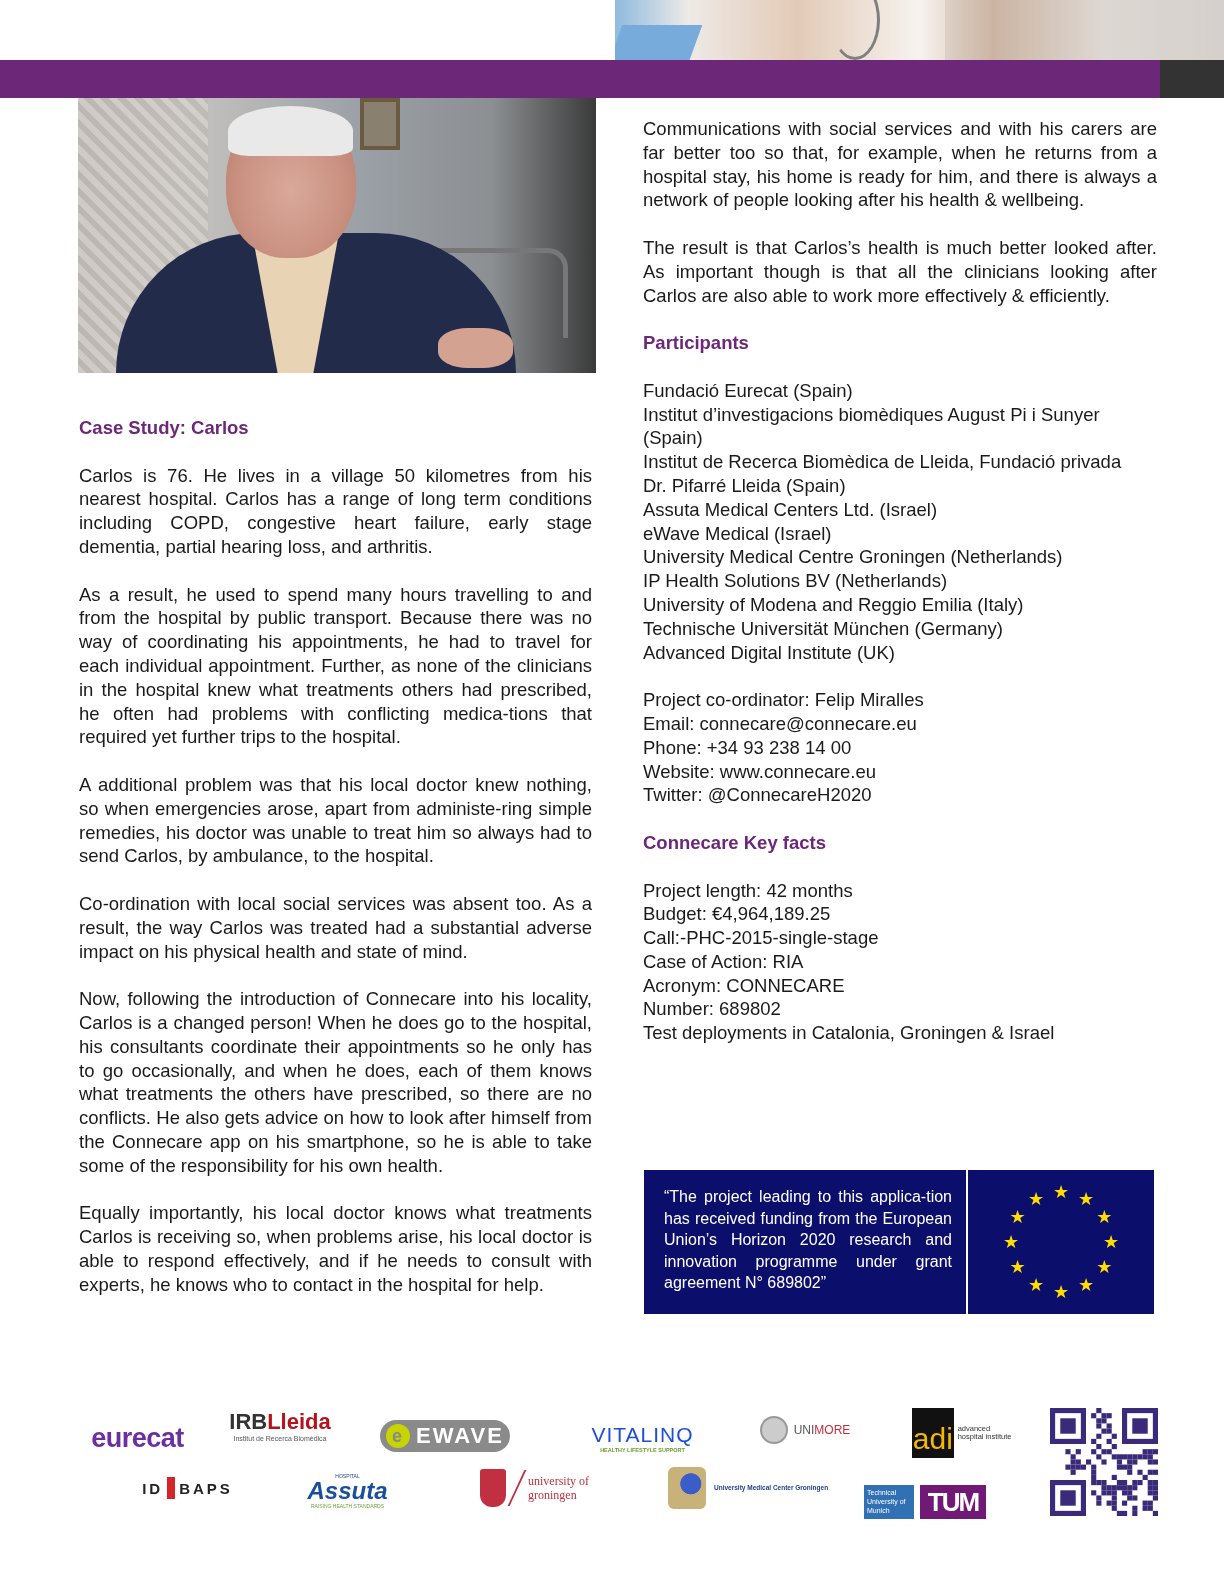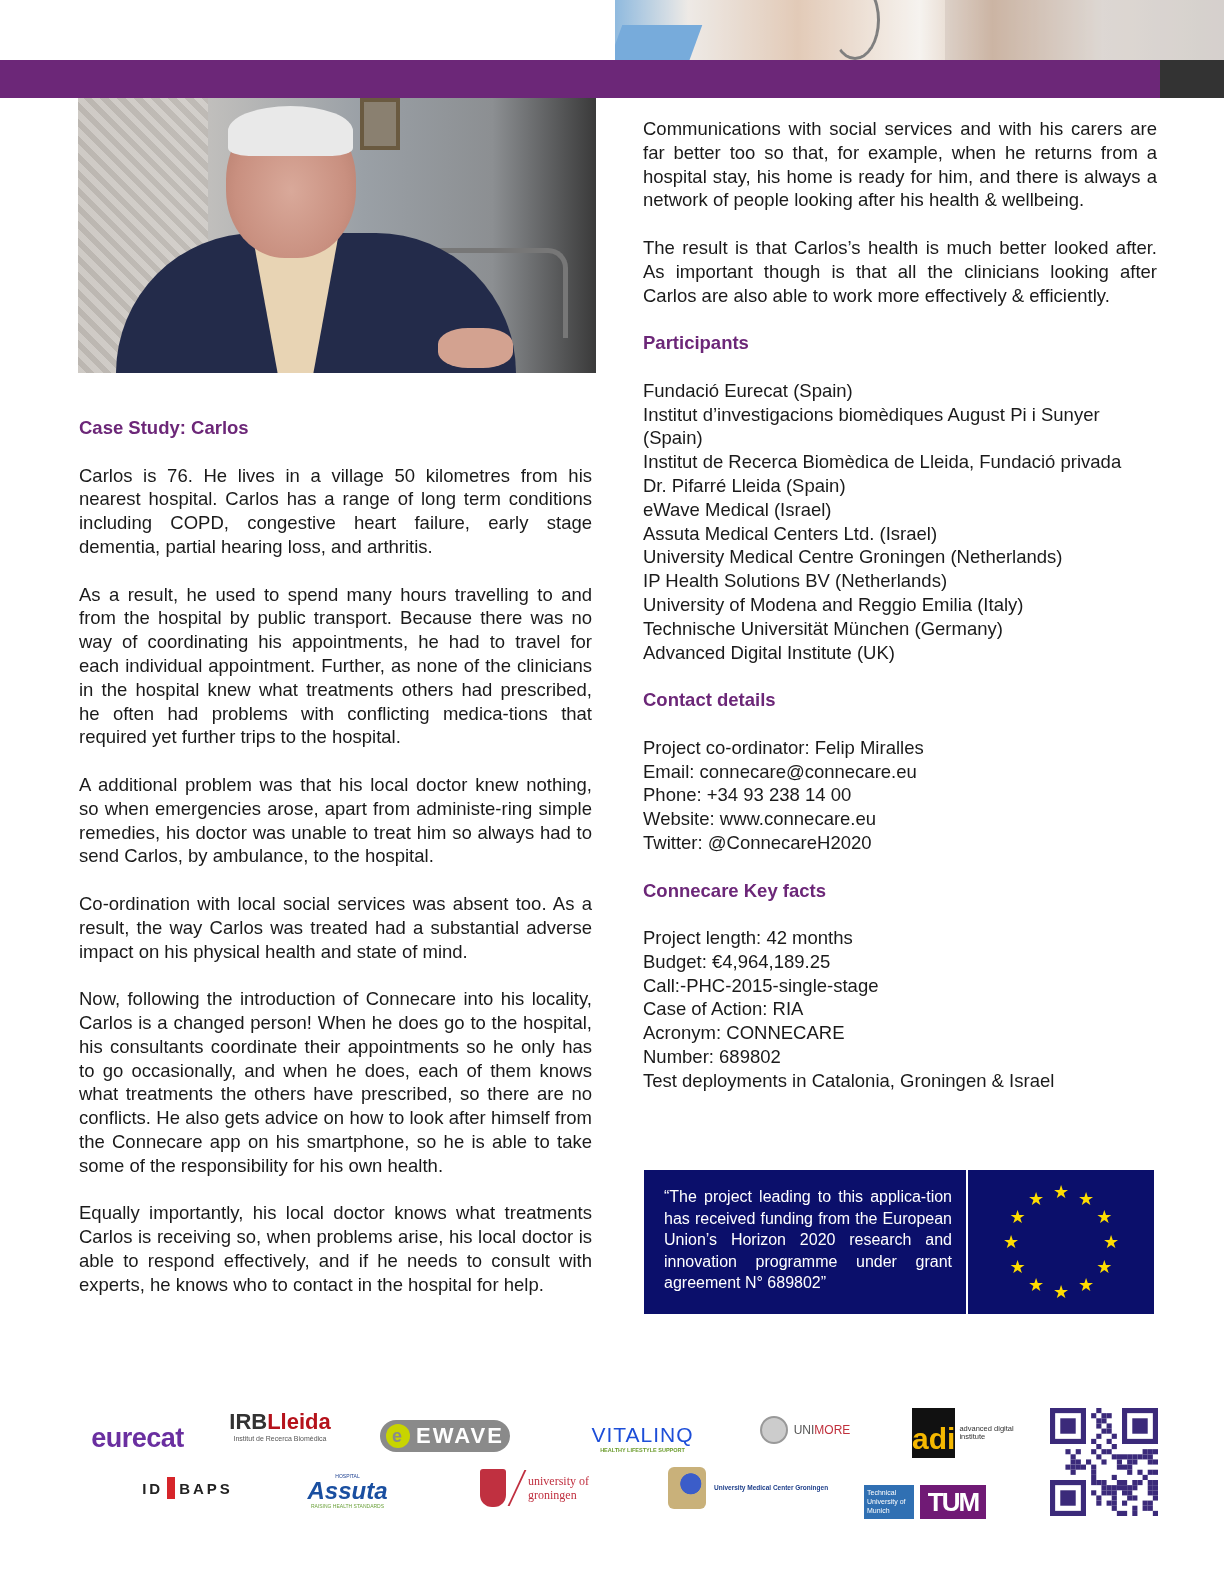--- a/index.html
+++ b/index.html
@@ -53,21 +53,21 @@
   .ewave { left: 380px; top: 1420px; width: 130px; height: 32px; background: #8a8a8a; border-radius: 16px; color: #fff; font-size: 22px; font-weight: bold; letter-spacing: 2px; }
   .ewave .e { display:inline-block; width:24px; height:24px; border-radius:50%; background:#c8d400; color:#8a8a8a; font-size:18px; line-height:24px; text-align:center; margin-right:6px; }
   .vitalinq { left: 580px; top: 1420px; width: 125px; height: 36px; flex-direction: column; }
   .vitalinq .main { font-size: 21px; color: #1d4ed8; letter-spacing: 1px; }
   .vitalinq .sub { font-size: 5.5px; color: #6a9a2a; font-weight: bold; }
   .unimore { left: 750px; top: 1412px; width: 110px; height: 36px; }
   .unimore .seal { width: 28px; height: 28px; border-radius: 50%; border: 2px solid #999; background: #ccc; margin-right: 6px; }
   .unimore .txt { font-size: 12px; color: #555; }
   .unimore .txt .red { color: #c0303c; }
   .adi { left: 912px; top: 1408px; width: 105px; height: 50px; justify-content: flex-start; }
-  .adi .box { width: 62px; height: 50px; background: #111; color: #f5b800; font-size: 30px; font-weight: bold; display:flex; align-items:flex-end; justify-content:center; padding-bottom:2px; }
+  .adi .box { width: 62px; height: 50px; background: #111; color: #f5b800; font-size: 30px; font-weight: normal; display:flex; align-items:flex-end; justify-content:center; padding-bottom:2px; }
   .adi .lbl { font-size: 7.5px; color: #333; line-height: 8px; margin-left: 4px; }
   .qr { left: 1050px; top: 1408px; width: 108px; height: 108px; background: #fff; }
   .idibaps { left: 140px; top: 1468px; width: 95px; height: 40px; font-size: 15px; font-weight: bold; color: #222; letter-spacing: 3px; }
   .idibaps .bar { display:inline-block; width:8px; height:22px; background:#d6252a; margin:0 4px; vertical-align: middle; }
   .assuta { left: 290px; top: 1472px; width: 115px; height: 38px; flex-direction: column; }
   .assuta .top { font-size: 5px; color: #1a3d8f; }
   .assuta .main { font-size: 24px; font-style: italic; font-weight: bold; color: #1a4fa0; line-height: 24px; }
   .assuta .sub { font-size: 5px; color: #6aa039; }
   .groningen { left: 480px; top: 1465px; width: 150px; height: 45px; justify-content: flex-start; }
   .groningen .crest { width: 26px; height: 38px; background: #c03040; border-radius: 3px 3px 12px 12px; margin-right: 10px; }
@@ -116,30 +116,29 @@
 <div class="col col-right">
   <p>Communications with social services and with his carers are far better too so that, for example, when he returns from a hospital stay, his home is ready for him, and there is always a network of people looking after his health &amp; wellbeing.</p>
   <p>The result is that Carlos’s health is much better looked after. As important though is that all the clinicians looking after Carlos are also able to work more effectively &amp; efficiently.</p>
 
   <h2>Participants</h2>
   <div class="block">
     <span class="list-line">Fundació Eurecat (Spain)</span>
     <span class="list-line">Institut d’investigacions biomèdiques August Pi i Sunyer (Spain)</span>
     <span class="list-line">Institut de Recerca Biomèdica de Lleida, Fundació privada</span>
     <span class="list-line">Dr. Pifarré Lleida  (Spain)</span>
+    <span class="list-line">Assuta Medical Centers Ltd. (Israel)</span>
     <span class="list-line">eWave Medical (Israel)</span>
-    <span class="list-line">Assuta Medical Centers Ltd. (Israel)</span>
     <span class="list-line">University Medical Centre Groningen (Netherlands)</span>
     <span class="list-line">IP Health Solutions BV (Netherlands)</span>
     <span class="list-line">University of Modena and Reggio Emilia (Italy)</span>
     <span class="list-line">Technische Universität München (Germany)</span>
     <span class="list-line">Advanced Digital Institute (UK)</span>
   </div>
 
-  <h2>Contact details</h2>
   <div class="block">
     <span class="list-line">Project co-ordinator: Felip Miralles</span>
     <span class="list-line">Email: connecare@connecare.eu</span>
     <span class="list-line">Phone: +34 93 238 14 00</span>
     <span class="list-line">Website: www.connecare.eu</span>
     <span class="list-line">Twitter: @ConnecareH2020</span>
   </div>
 
   <h2>Connecare Key facts</h2>
   <div class="block">
@@ -186,21 +185,21 @@
   <div class="sub">HEALTHY LIFESTYLE SUPPORT</div>
 </div>
 
 <div class="logo unimore">
   <div class="seal"></div>
   <div class="txt"><span>UNI</span><span class="red">MORE</span></div>
 </div>
 
 <div class="logo adi">
   <div class="box">adi</div>
-  <div class="lbl">advanced digital institute</div>
+  <div class="lbl">advanced hospital institute</div>
 </div>
 
 <div class="logo qr">
   <svg width="108" height="108" viewBox="0 0 21 21" id="qr-svg">
       <rect x="0" y="0" width="7" height="7" fill="#3b2a7a"></rect>
       <rect x="1" y="1" width="5" height="5" fill="#fff"></rect>
       <rect x="2" y="2" width="3" height="3" fill="#3b2a7a"></rect>
       <rect x="14" y="0" width="7" height="7" fill="#3b2a7a"></rect>
       <rect x="15" y="1" width="5" height="5" fill="#fff"></rect>
       <rect x="16" y="2" width="3" height="3" fill="#3b2a7a"></rect>

